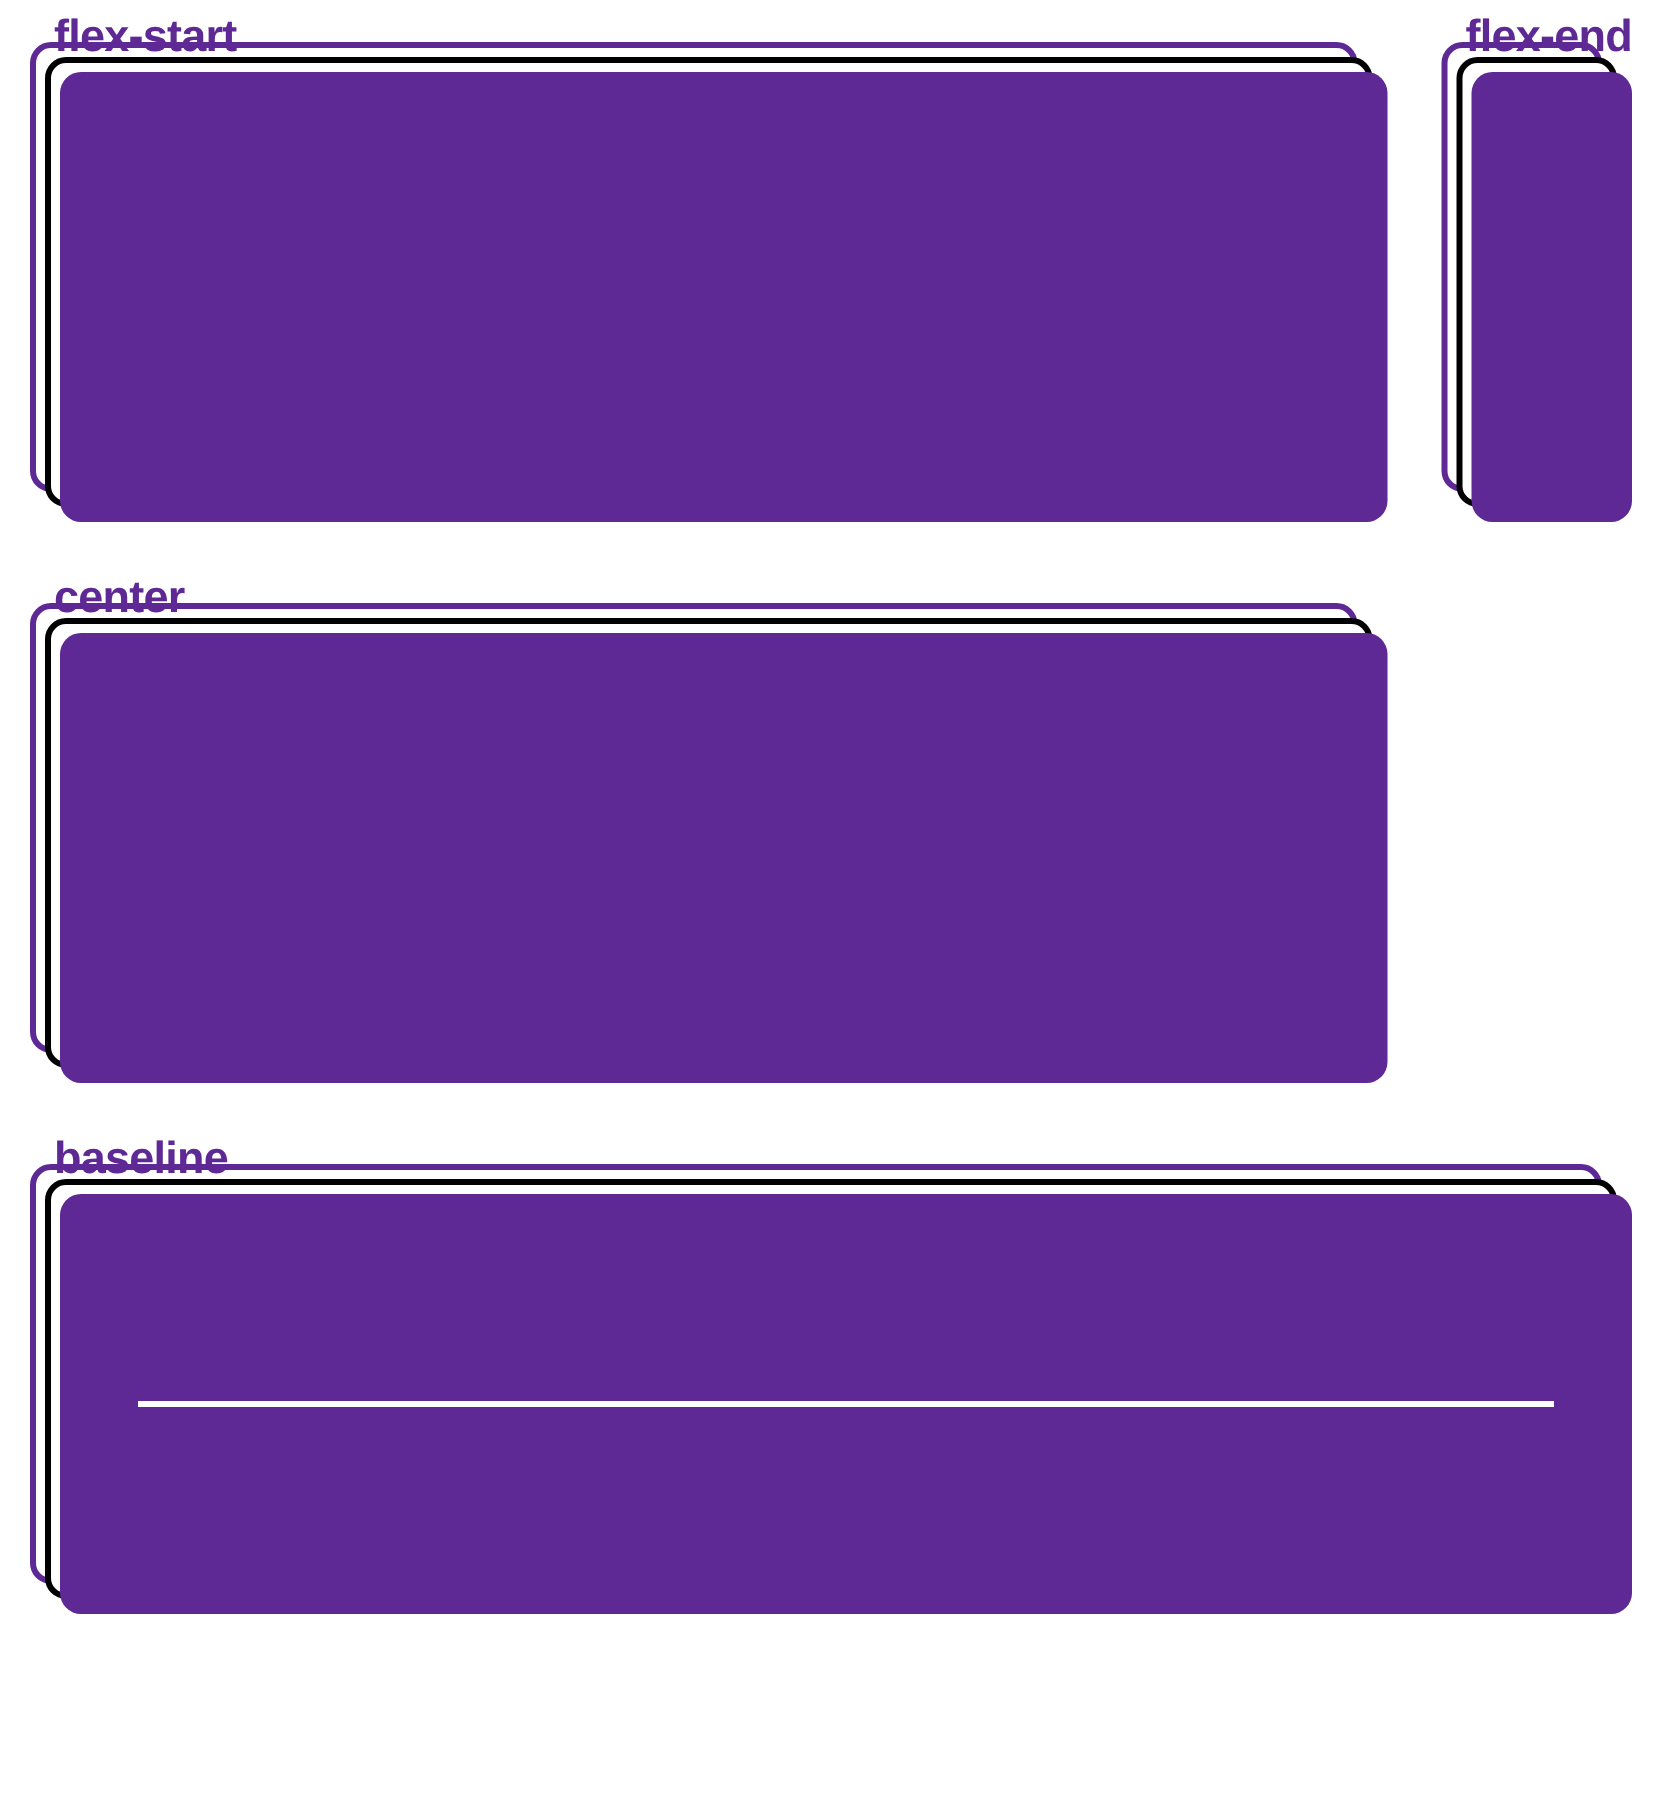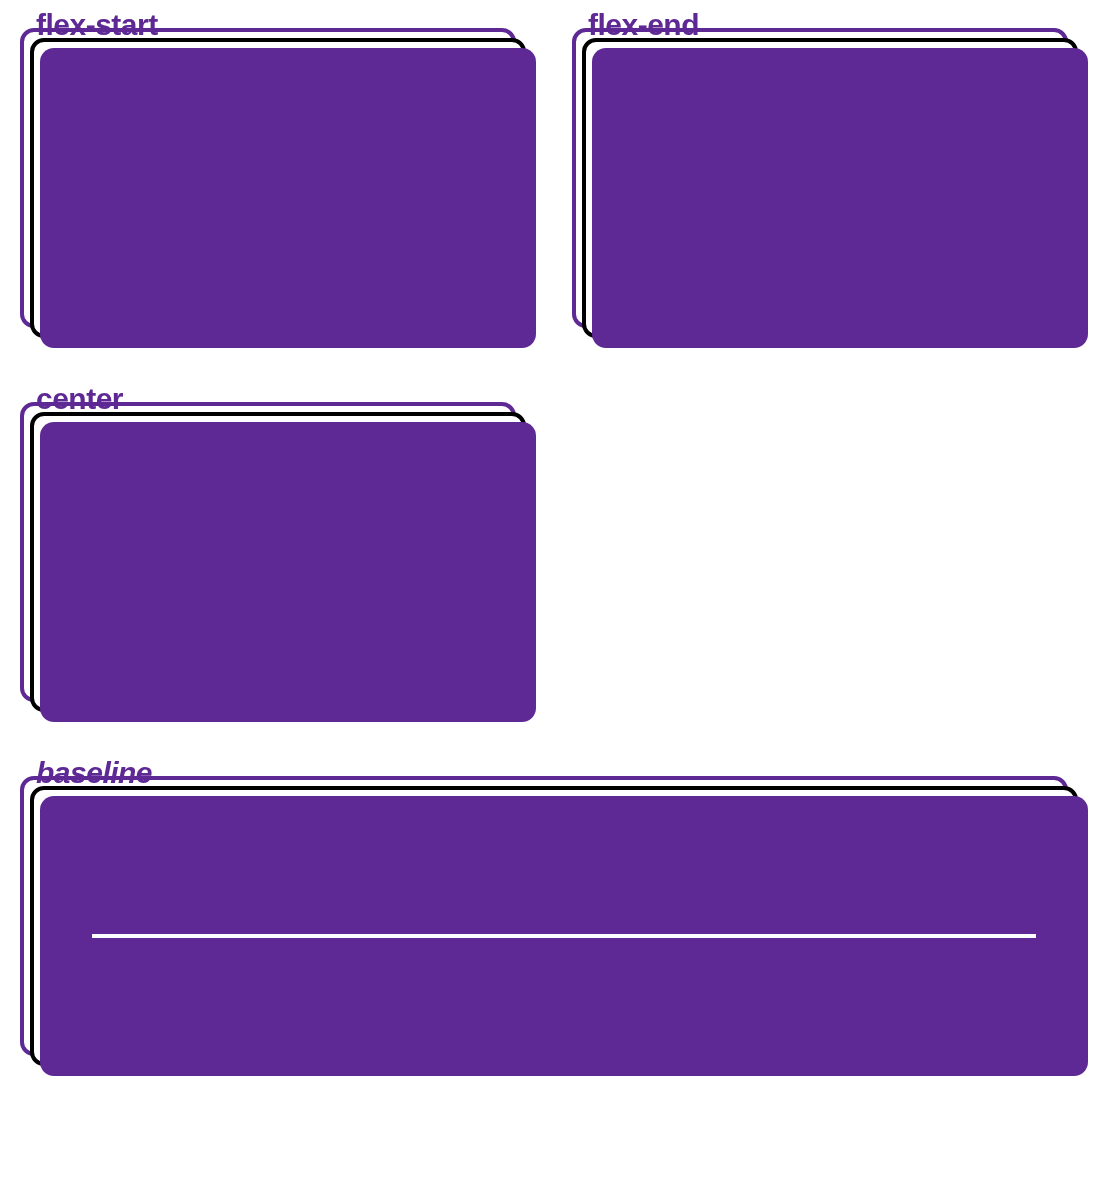--- a/index.html
+++ b/index.html
@@ -9,32 +9,31 @@
     }
     body {
       width: 1108px;
       height: 1200px;
       background: #ffffff;
       font-family: Arial, Helvetica, sans-serif;
       padding: 10px 20px 20px 20px;
     }
     .grid {
       display: grid;
-      grid-template-columns: 1fr 1fr;
+      grid-template-columns: 1fr;
       grid-template-rows: auto auto auto;
       column-gap: 70px;
       row-gap: 30px;
       gap: 36px;
     }
     .item {
       position: relative;
     }
     .item.full {
       grid-column: 1 / span 2;
-      font-style: italic;
     }
     .label {
       font-size: 30px;
       font-weight: 700;
       color: #5e2994;
       letter-spacing: -0.5px;
       line-height: 1;
       margin-left: 16px;
       position: relative;
       z-index: 4;

